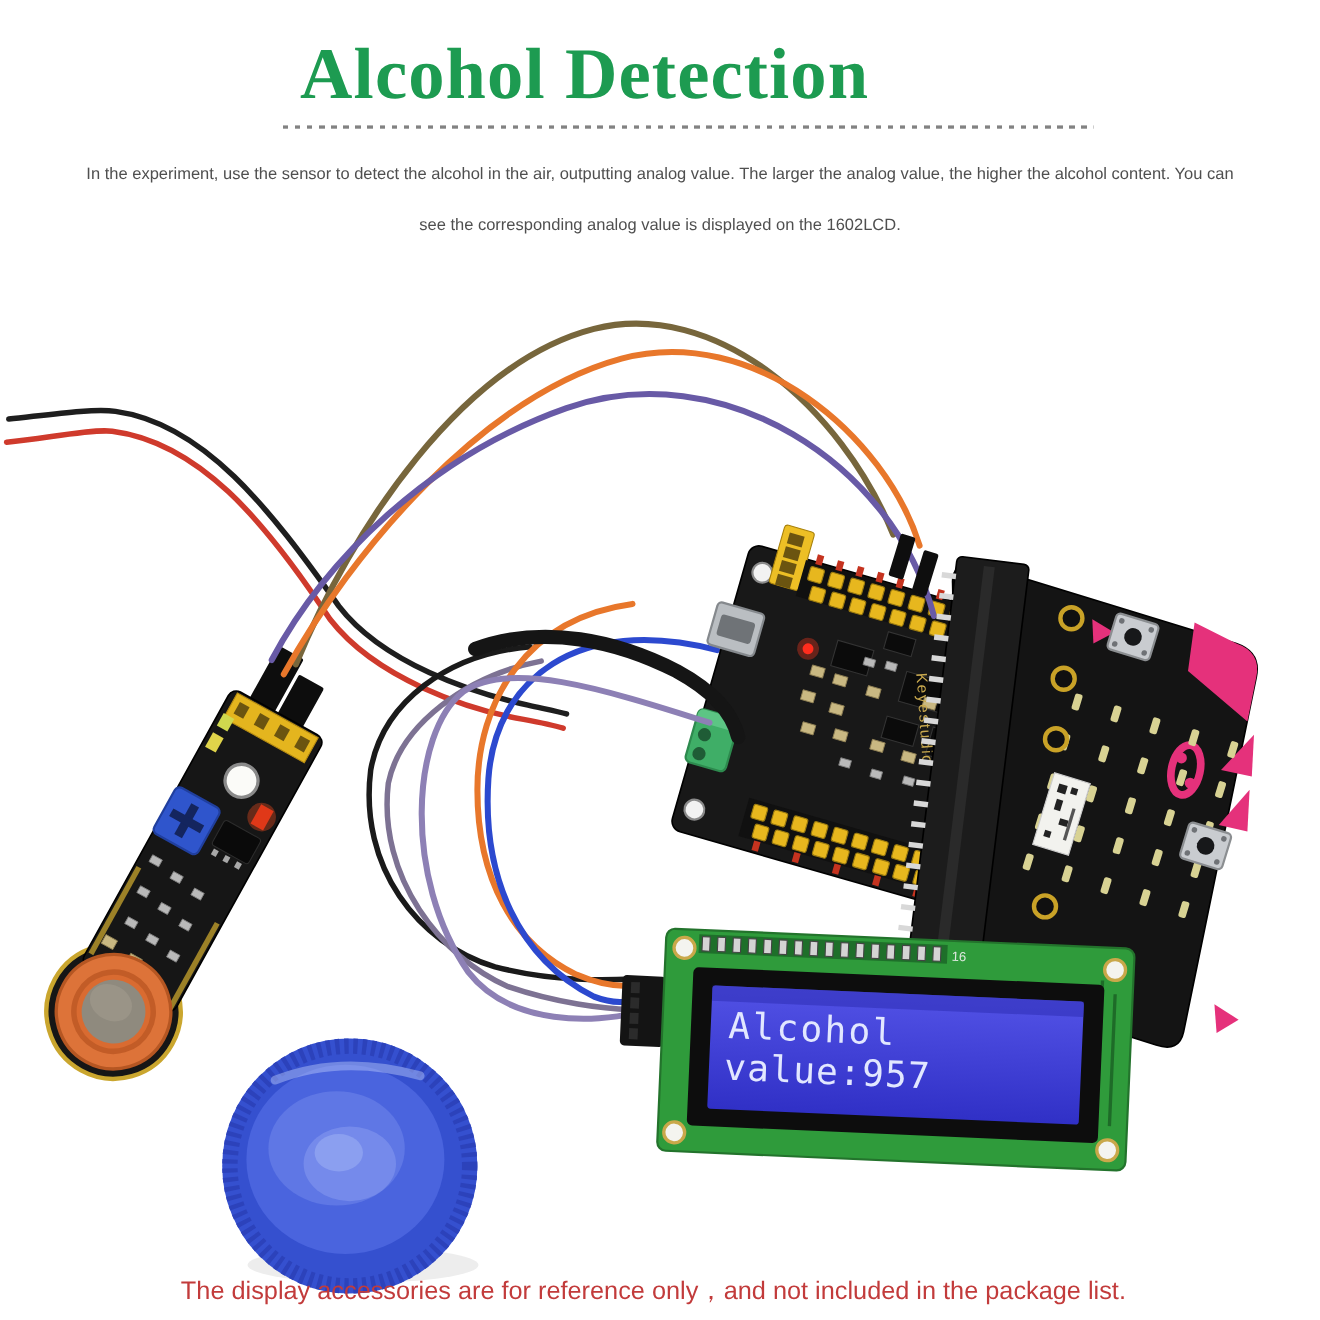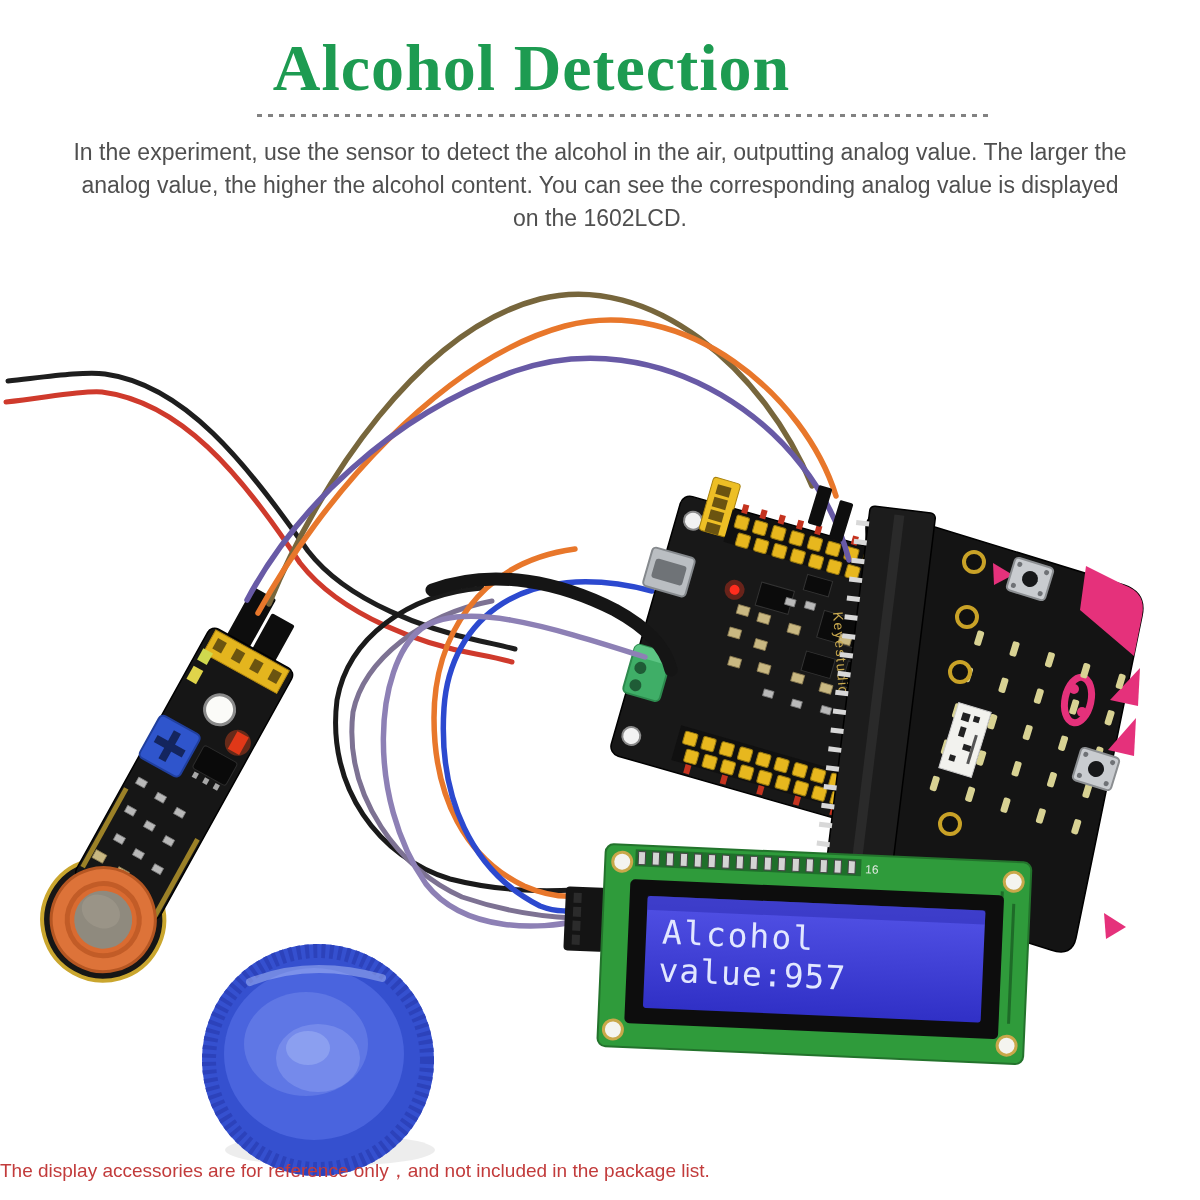--- a/index.html
+++ b/index.html
@@ -3,23 +3,23 @@
 <meta charset="utf-8">
 <style>
   html,body{margin:0;padding:0;background:#ffffff;width:1200px;height:1200px;overflow:hidden;}
   #stage{position:relative;width:1200px;height:1200px;background:#ffffff;font-family:"Liberation Sans",sans-serif;}
   .title{position:absolute;top:30px;left:0;width:1063px;text-align:center;
          font-family:"Liberation Serif",serif;font-weight:bold;font-size:66px;
          color:#1d9b51;letter-spacing:1px;}
   .dotline{position:absolute;top:114px;left:257px;width:737px;height:3px;
          background:repeating-linear-gradient(90deg,#828282 0 5px,transparent 5px 11px);}
   .desc{position:absolute;top:136px;left:70px;width:1060px;text-align:center;
-        font-size:23px;line-height:33px;color:#4f4f4f;}
-  .note{position:absolute;top:1158px;right:12px;width:1188px;text-align:left;
-        font-size:19px;color:#c23b3b;}
+        font-size:15px;line-height:46px;color:#4f4f4f;}
+  .note{position:absolute;top:1158px;right:12px;width:1188px;text-align:center;
+        font-size:23px;color:#c23b3b;}
   svg text.lcdtxt{font-family:"DejaVu Sans Mono",monospace;fill:#e2e7ff;}
   svg text.brand{font-family:"Liberation Sans",sans-serif;fill:#c9a94e;}
   svg text.pinlbl{font-family:"Liberation Sans",sans-serif;fill:#dfe8df;}
 </style>
 </head>
 <body>
 
 <div id="stage">
 
   <div class="title">Alcohol Detection</div>

